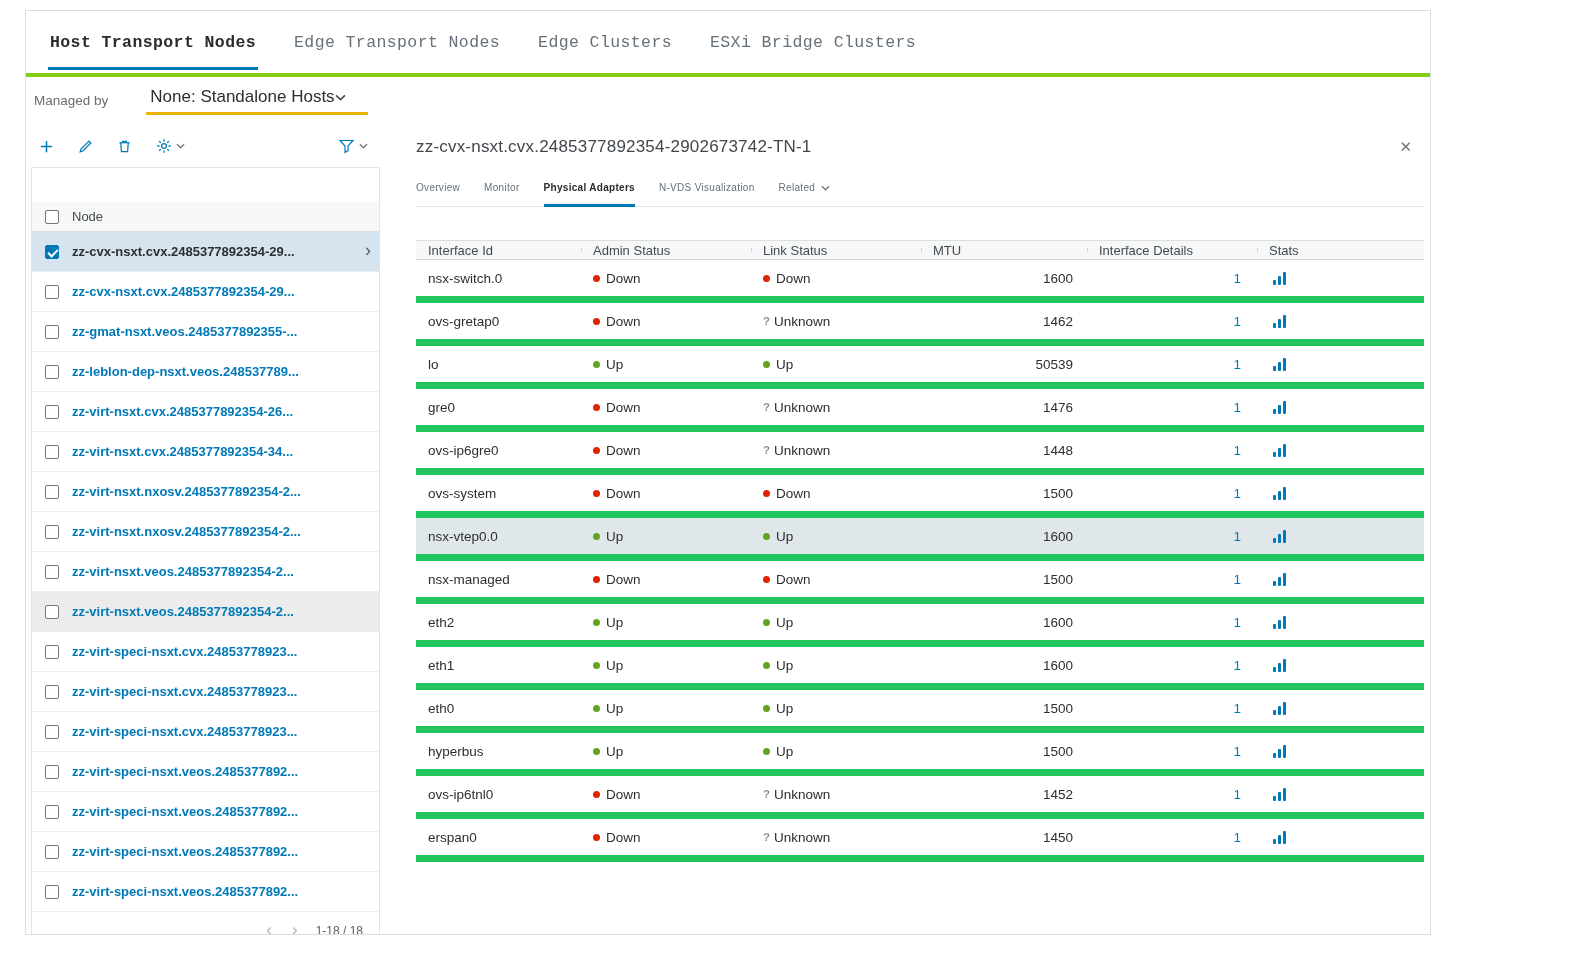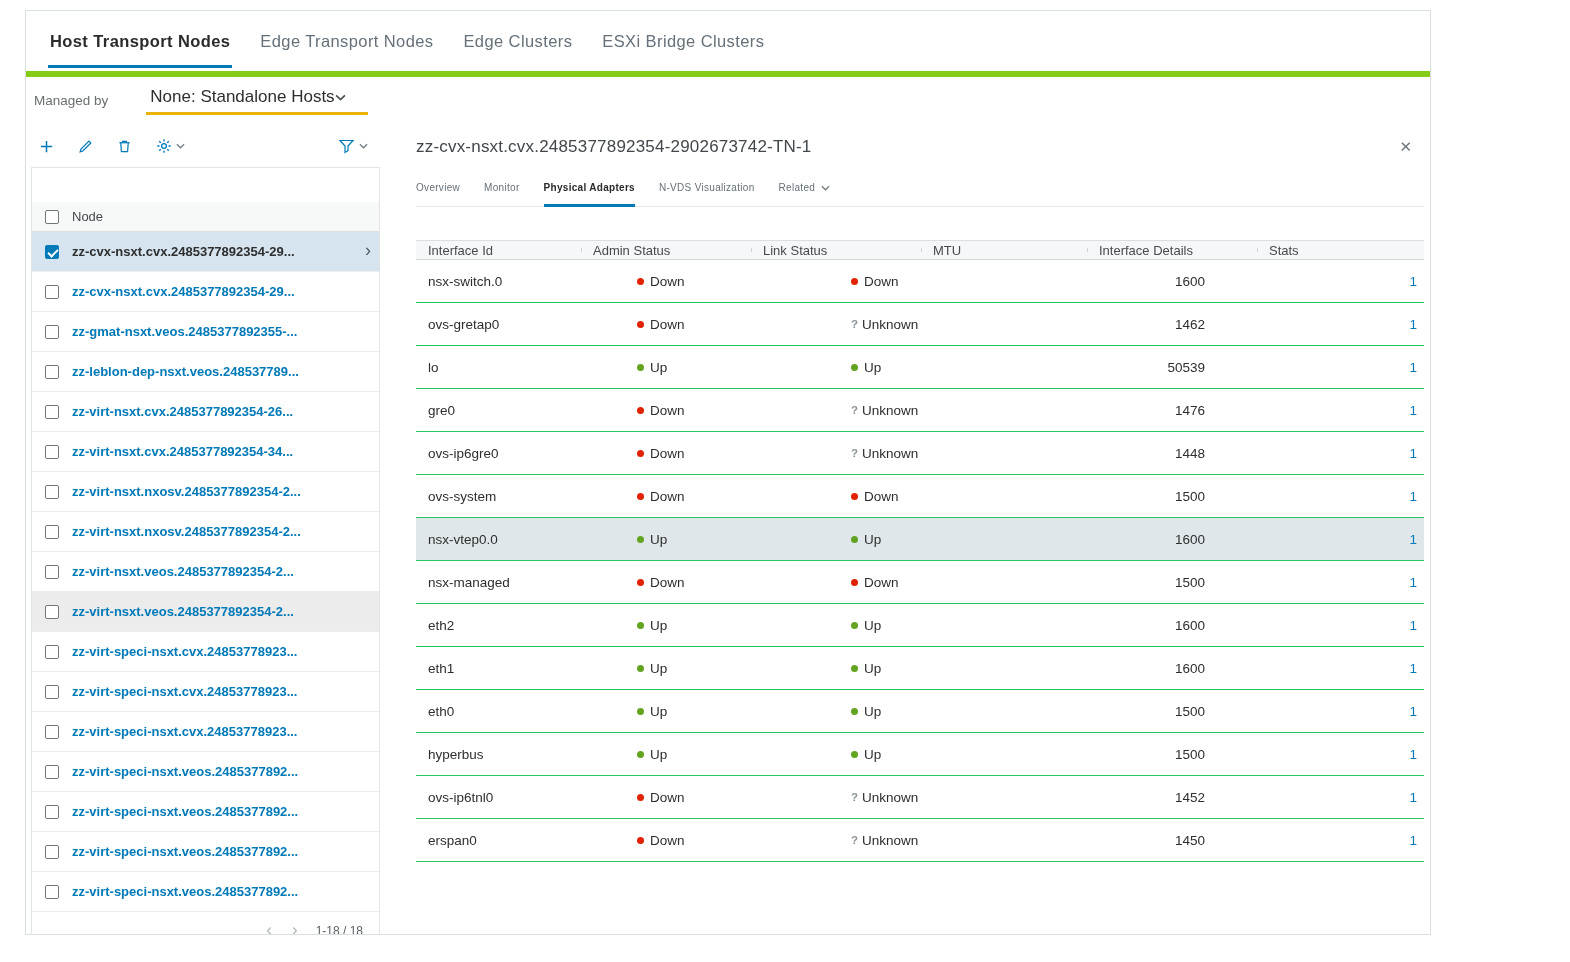--- a/index.html
+++ b/index.html
@@ -18,21 +18,21 @@
     width:1570px;height:962px;background:#ffffff;
     font-family:"Liberation Sans", sans-serif;
     color:var(--txt);font-size:13px;
     -webkit-font-smoothing:antialiased;
   }
   .frame{
     position:absolute;left:25px;top:10px;width:1406px;height:925px;
     border:1px solid #d9dee1;background:#fff;overflow:hidden;
   }
   
-  .tabs-row{display:flex;align-items:stretch;gap:26px;height:66px;padding-left:22px;border-bottom:6px solid #84cc16;}
+  .tabs-row{display:flex;align-items:stretch;gap:34px;height:66px;padding-left:22px;border-bottom:4px solid #84cc16;font-family:Liberation Mono, monospace;}
   .top-tab{display:flex;align-items:center;font-size:16.5px;color:var(--muted);letter-spacing:.4px;position:relative;cursor:pointer;padding:0 2px;white-space:nowrap;}
   .top-tab.active{color:#2b2b2b;font-weight:700;}
   .top-tab.active::after{content:"";position:absolute;left:0;right:0;bottom:3px;height:3px;background:var(--accent);}
   
   .managed-row{display:flex;align-items:center;gap:38px;padding:12px 0 6px 8px;height:40px;}
   .managed-label{font-size:13.5px;color:#6a6e71;}
   .select{display:flex;align-items:center;width:222px;border-bottom:3px solid #eab308;padding:2px 6px 5px 4px;font-size:17px;color:#2e2e2e;cursor:pointer;}
   
   .content{display:flex;align-items:flex-start;gap:36px;padding:8px 6px 0 5px;}
   .left-panel{width:349px;flex:none;}
@@ -64,21 +64,21 @@
   .detail-tabs{display:flex;gap:24px;border-bottom:1px solid #e4e8ea;height:38px;align-items:stretch;}
   .dtab{display:flex;align-items:center;gap:6px;font-size:10px;color:var(--muted);letter-spacing:.3px;position:relative;cursor:pointer;white-space:nowrap;}
   .dtab.active{color:#2b2b2b;font-weight:700;}
   .dtab.active::after{content:"";position:absolute;left:0;right:0;bottom:-1px;height:3px;background:var(--accent);}
   
   .adapter-table{margin-top:33px;}
   .adapter-header,.arow{display:grid;grid-template-columns:165px 170px 170px 166px 170px 1fr;align-items:center;}
   .adapter-header{height:20px;background:var(--hdr-bg);border-top:1px solid #dadedf;border-bottom:1px solid #d3d8da;color:#454a4e;font-size:13px;}
   .hc{position:relative;padding:0 12px;height:100%;display:flex;align-items:center;}
   .hc:not(:first-child)::before{content:"";position:absolute;left:0;top:7px;bottom:7px;width:1px;background:#cfd4d7;}
-  .arow{height:43px;border-bottom:1px solid #22c55e;font-size:13.5px;color:var(--txt);gap:44px;}
+  .arow{height:43px;border-bottom:7px solid #22c55e;font-size:13.5px;color:var(--txt);}
   .arow.highlighted{background:var(--hl-bg);}
   .cell{padding:0 12px;display:flex;align-items:center;min-width:0;}
   .mtu-cell{justify-content:flex-end;padding-right:14px;}
   .details-cell{justify-content:flex-end;padding-right:16px;}
   .dlink{color:var(--accent);cursor:pointer;text-decoration:none;}
   .stats-cell{padding-left:16px;}
   .dot{width:7px;height:7px;border-radius:50%;margin-right:6px;flex:none;}
   .dot.up{background:var(--up);}
   .dot.down{background:var(--down);}
   .qmark{color:#8b9398;font-size:11.5px;font-weight:700;margin-right:4px;}

